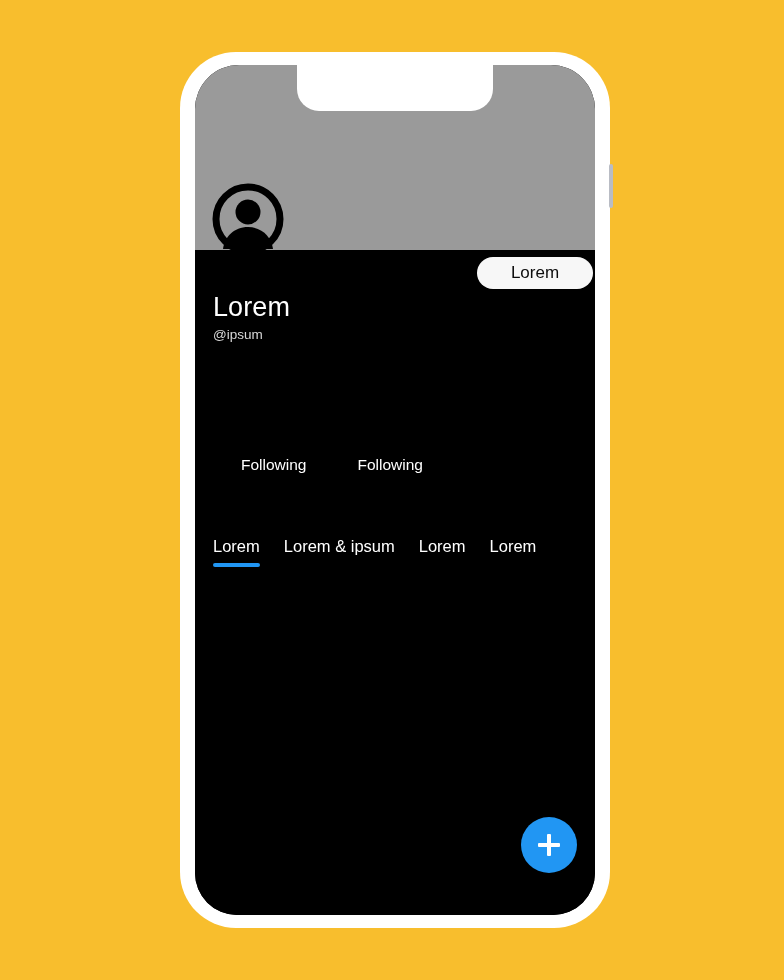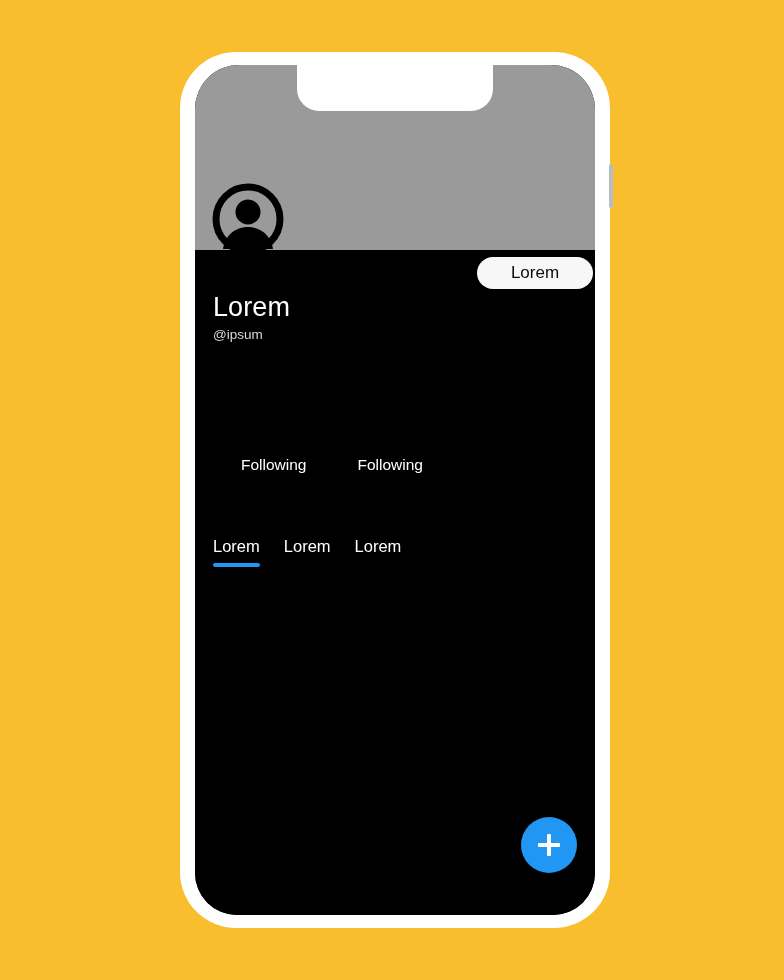--- a/index.html
+++ b/index.html
@@ -259,27 +259,31 @@
         <div class="stat-item">Following</div>
         <div class="stat-item">Following</div>
       </div>
 
       <div id="tabs-row">
         <div class="tab is-active">
           <span>Lorem</span>
           <span class="tab-underline"></span>
         </div>
         <div class="tab">
-          <span>Lorem</span>
+          <span>Lorem &amp; ipsum</span>
           
         </div>
         <div class="tab">
           <span>Lorem</span>
           
         </div>
+        <div class="tab">
+          <span>Lorem</span>
+          
+        </div>
       </div>
 
       <button id="fab">
         <span id="fab-plus-icon"></span>
       </button>
 
     </div>
   </div>
 </div>
 

